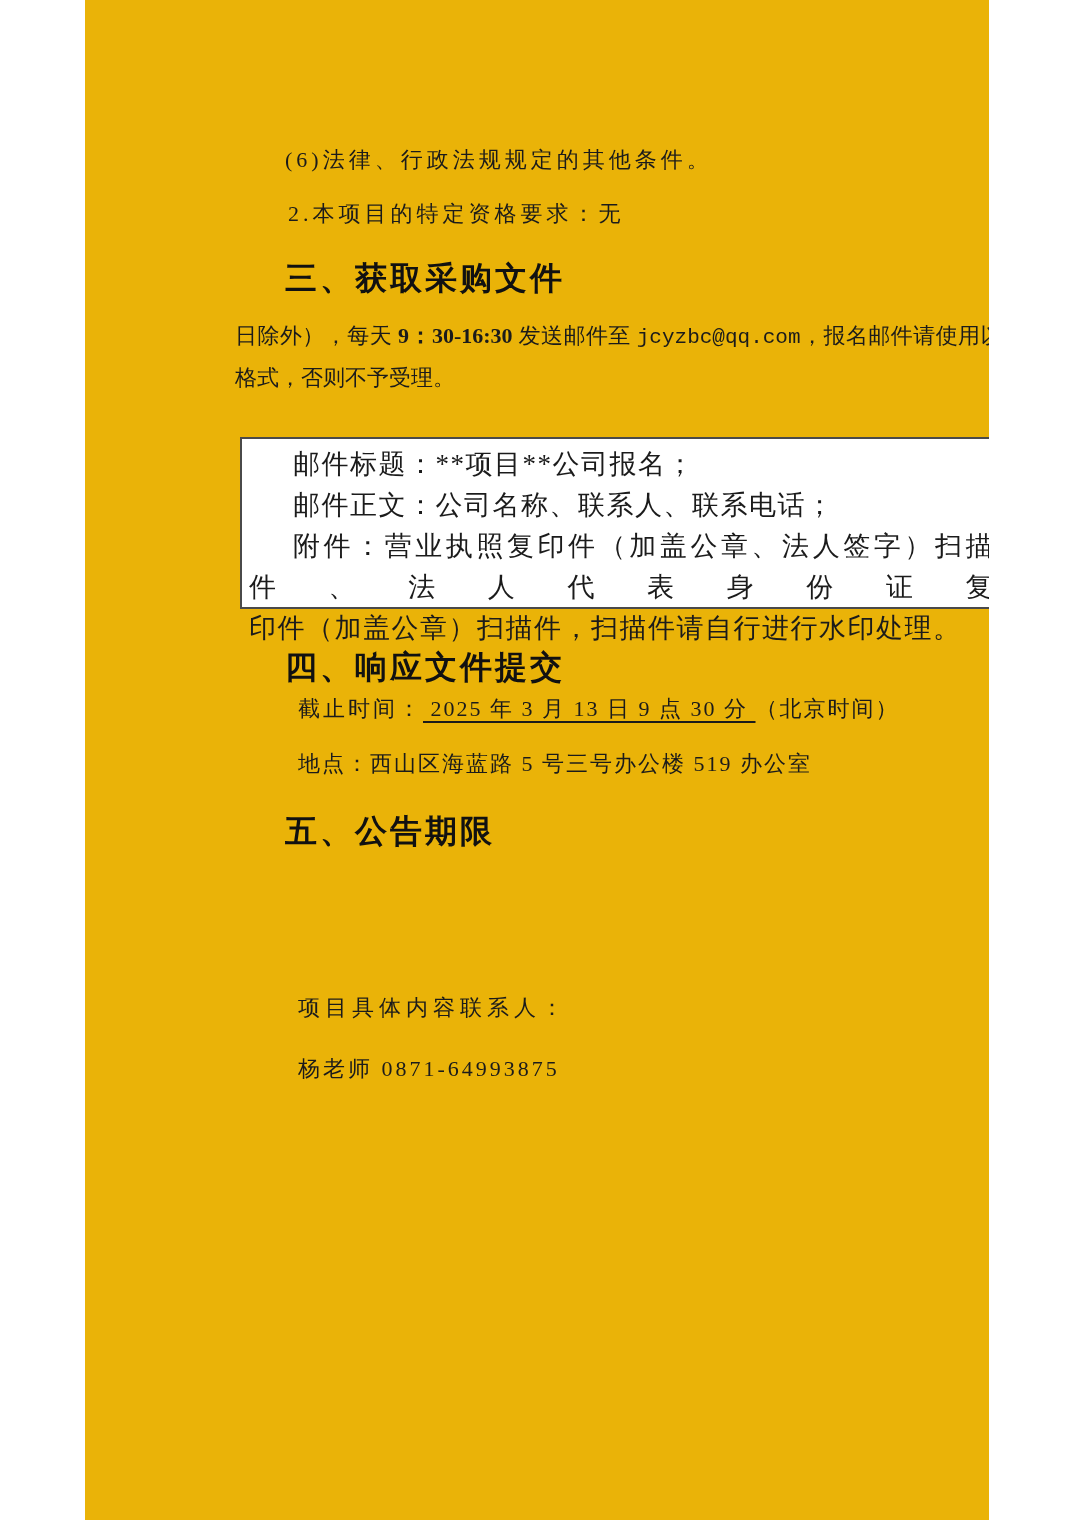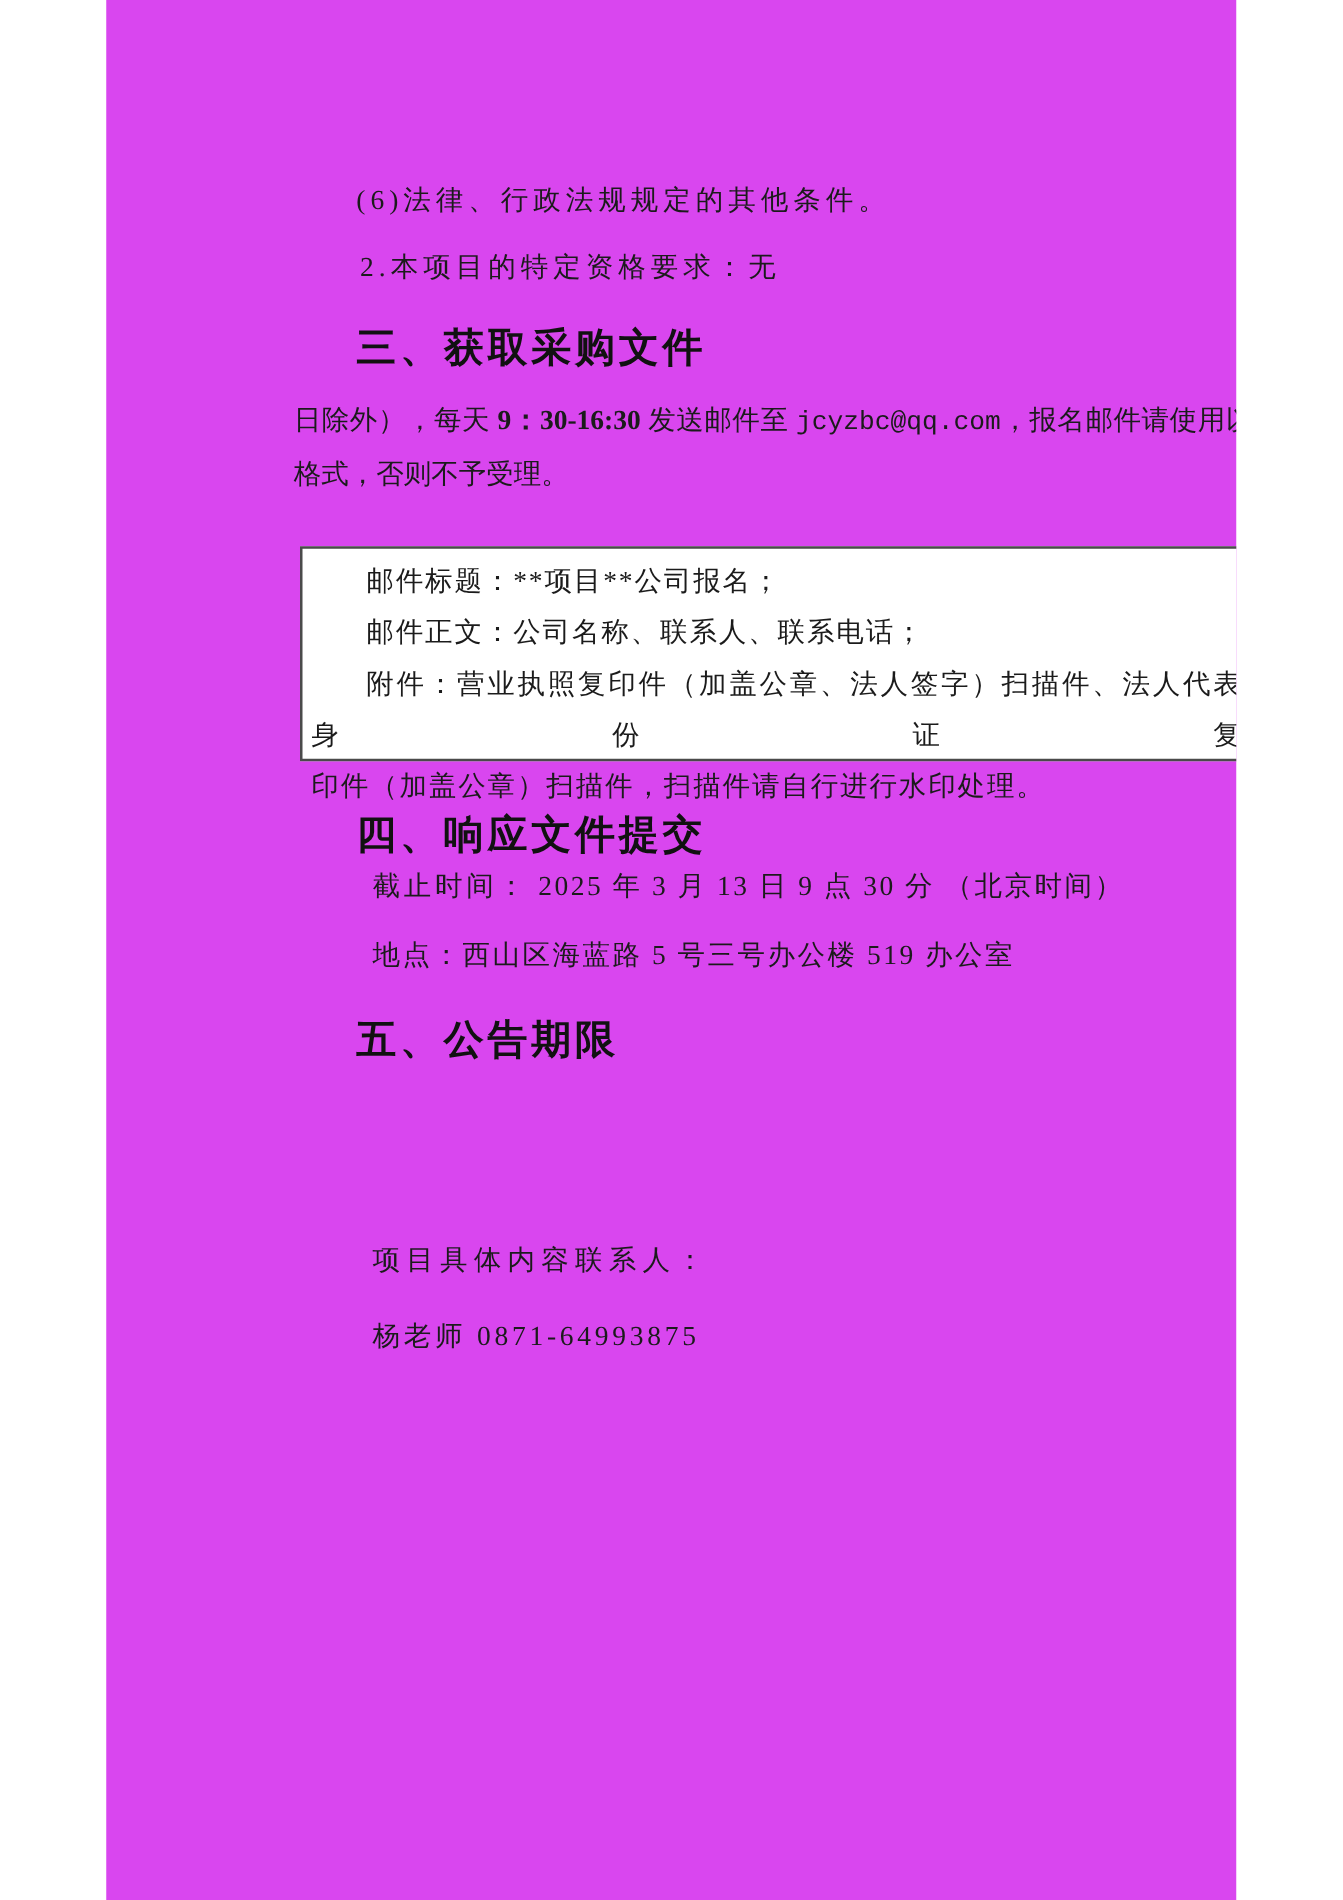--- a/index.html
+++ b/index.html
@@ -1,21 +1,21 @@
 <!DOCTYPE html>
 <html><head>
 <meta charset="utf-8">
 <style>
   * { margin:0; padding:0; box-sizing:border-box; }
   html,body { background:#ffffff; }
   .page {
     position:relative;
     width:904px; height:1520px;
     margin:0 auto;
-    background:#d946ef;
+    background:#eab308;
     color:#1b1b1b;
     font-family:"Liberation Serif","DejaVu Serif",serif;
     overflow:hidden;
   }
   .abs { position:absolute; }
   .line { font-size:22px; line-height:30px; white-space:nowrap; }
   .spread { letter-spacing:4px; }
   .h-sec {
     font-family:"Liberation Sans","DejaVu Sans",sans-serif;
     font-weight:bold;
@@ -34,24 +34,24 @@
   .para-line.last { text-align:right; text-align-last:left; }
   .b { font-weight:bold; }
   .mono { font-family:"Liberation Mono","DejaVu Sans Mono",monospace; font-size:21px; }
   
   .email-box {
     left:155px; top:437px; width:763px; height:172px;
     border:2px solid #4a4a4a;
     background:#ffffff;
     padding:5px 7px 0 7px;
   }
-  .box-line { font-size:22px; line-height:41px; letter-spacing:1.5px; }
+  .box-line { font-size:27px; line-height:41px; letter-spacing:1.5px; }
   .box-indent { text-indent:44px; }
   .box-justify { text-align:justify; text-align-last:justify; }
-  .u { text-underline-offset:5px; }
+  .u { text-decoration:underline; text-underline-offset:5px; }
   .ls2 { letter-spacing:2px; }
   .ls3 { letter-spacing:3px; }
   .ls5 { letter-spacing:5px; }
 </style>
 </head>
 <body>
 
 <div class="page">
 
   <div class="abs line spread" style="left:200px; top:145px;">(6)法律、行政法规规定的其他条件。</div>

